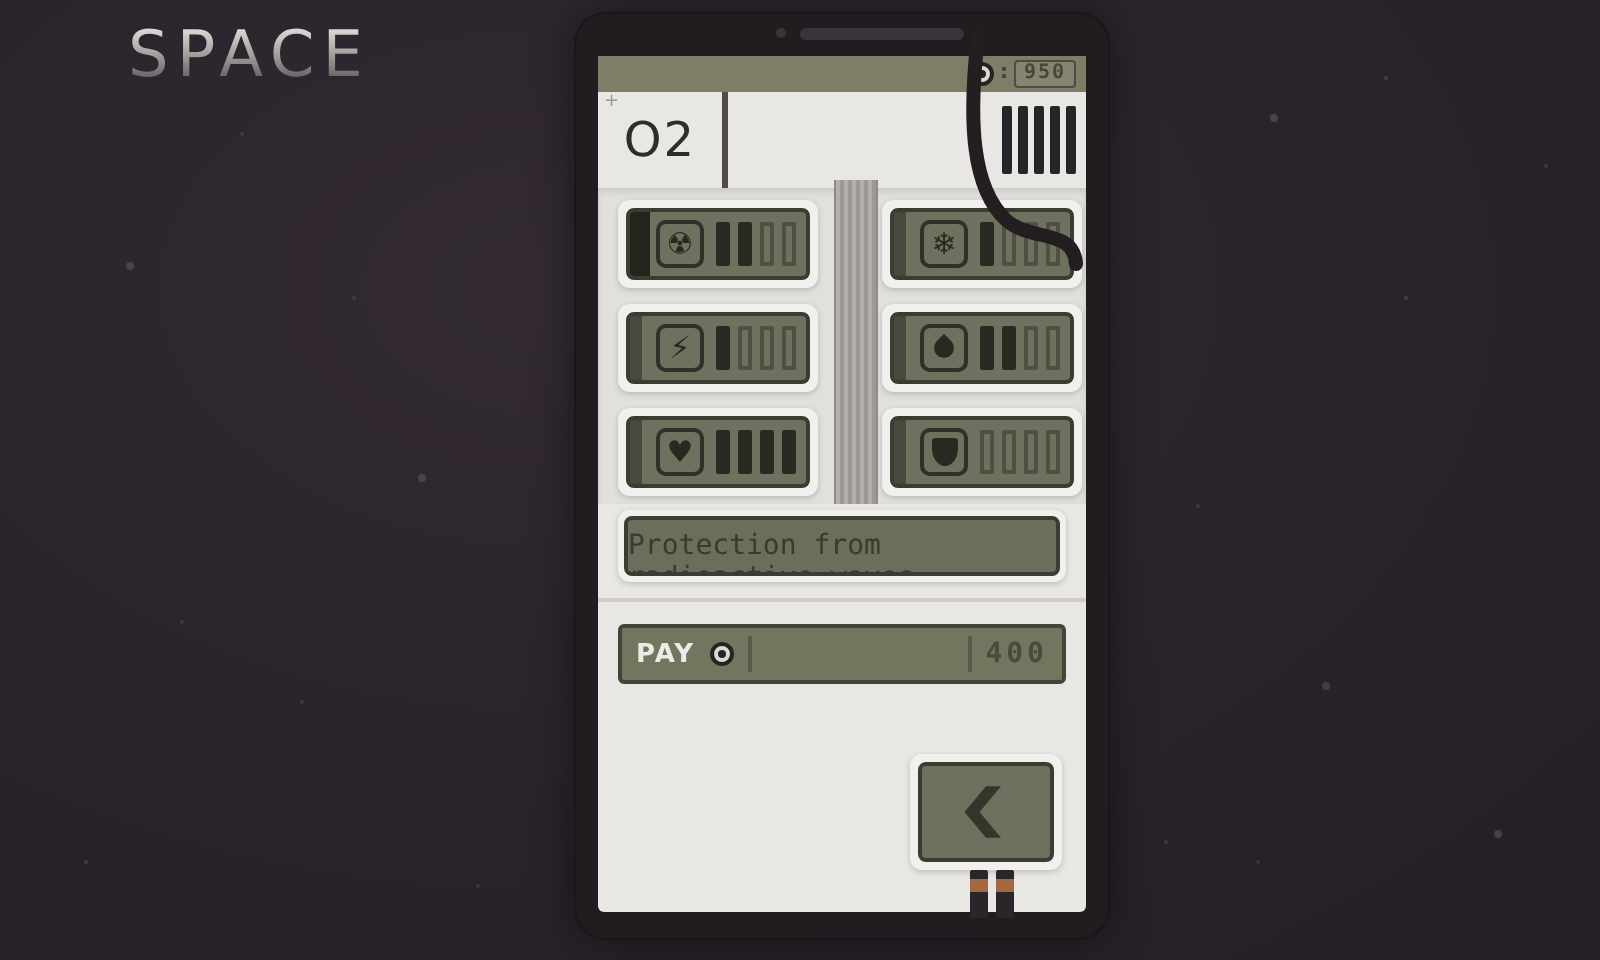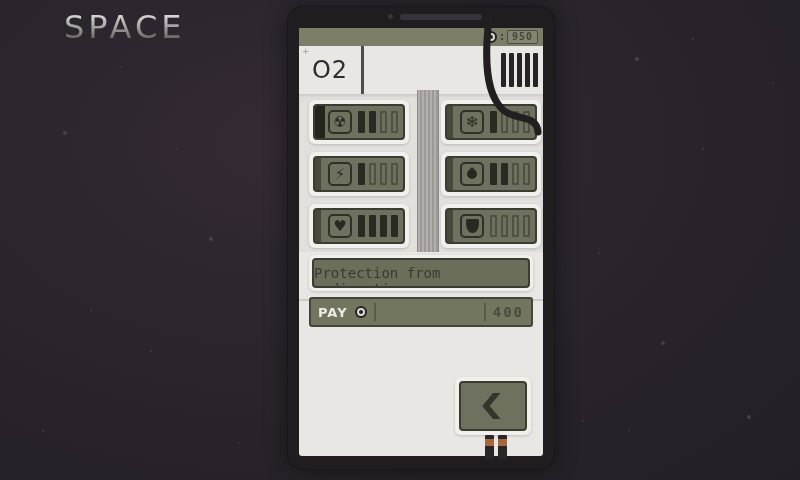--- a/index.html
+++ b/index.html
@@ -120,21 +120,21 @@
   .desc{position:absolute;left:10px;top:227px;width:224px;height:36px;padding:3px;}
   .desc .panel{justify-content:center;padding-left:0;background:#6b6e5a;}
   .desc .panel::before{display:none;}
   .desc-text{
     font-family:"DejaVu Sans Mono",monospace;font-size:14px;color:#35372b;
     letter-spacing:0px;opacity:.92;margin-top:16px;
   }
   
   .seam{position:absolute;left:0;right:0;top:271px;height:2px;background:#cfccc8;}
   .paybar{
-    position:absolute;left:10px;top:269px;width:224px;height:30px;box-sizing:border-box;
+    position:absolute;left:10px;top:284px;width:224px;height:30px;box-sizing:border-box;
     background:#73765f;border:2px solid #43453a;border-radius:3px;
     display:flex;align-items:center;gap:7px;padding:0 7px;cursor:pointer;
   }
   .paylabel{font-size:13px;font-weight:bold;letter-spacing:1px;color:#eceae6;}
   .vdiv{width:2px;height:70%;background:#585b49;flex:0 0 auto;}
   .spacer{flex:1;}
   .price{font-size:14px;letter-spacing:2px;color:#494b3d;}
   
   .backbtn{position:absolute;left:156px;top:349px;width:76px;height:58px;cursor:pointer;}
   .panel-back{justify-content:center;padding-left:0;}

